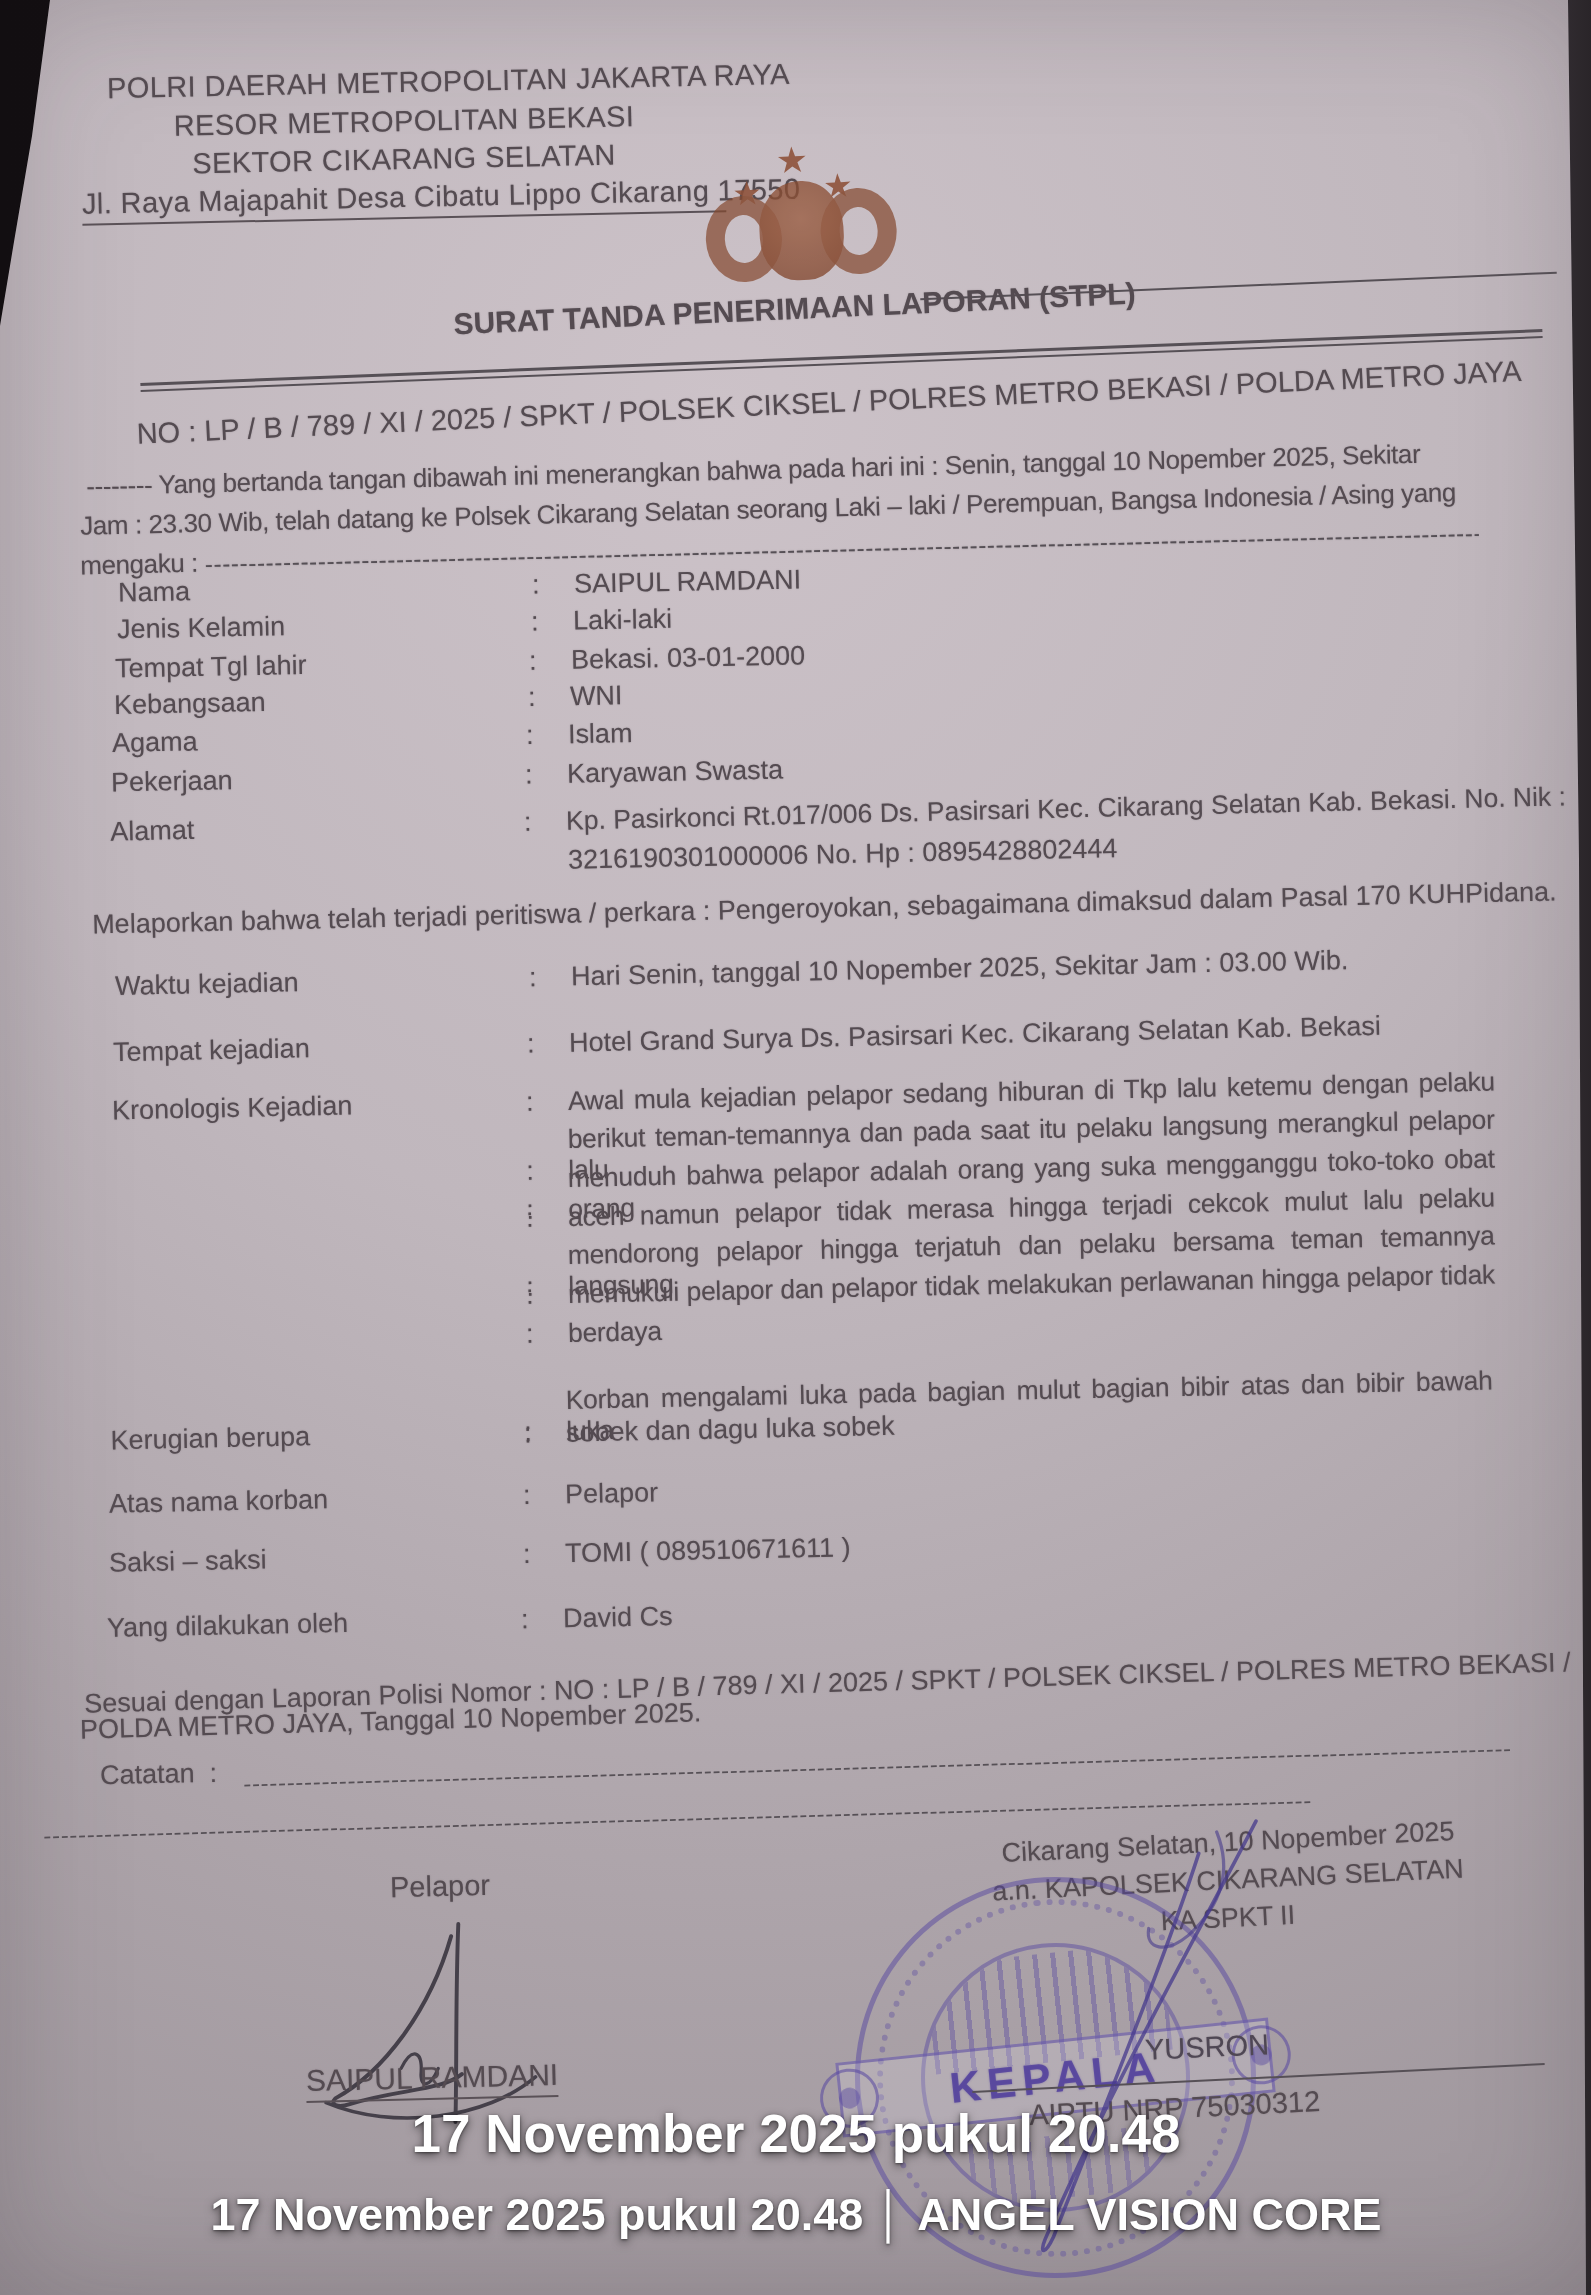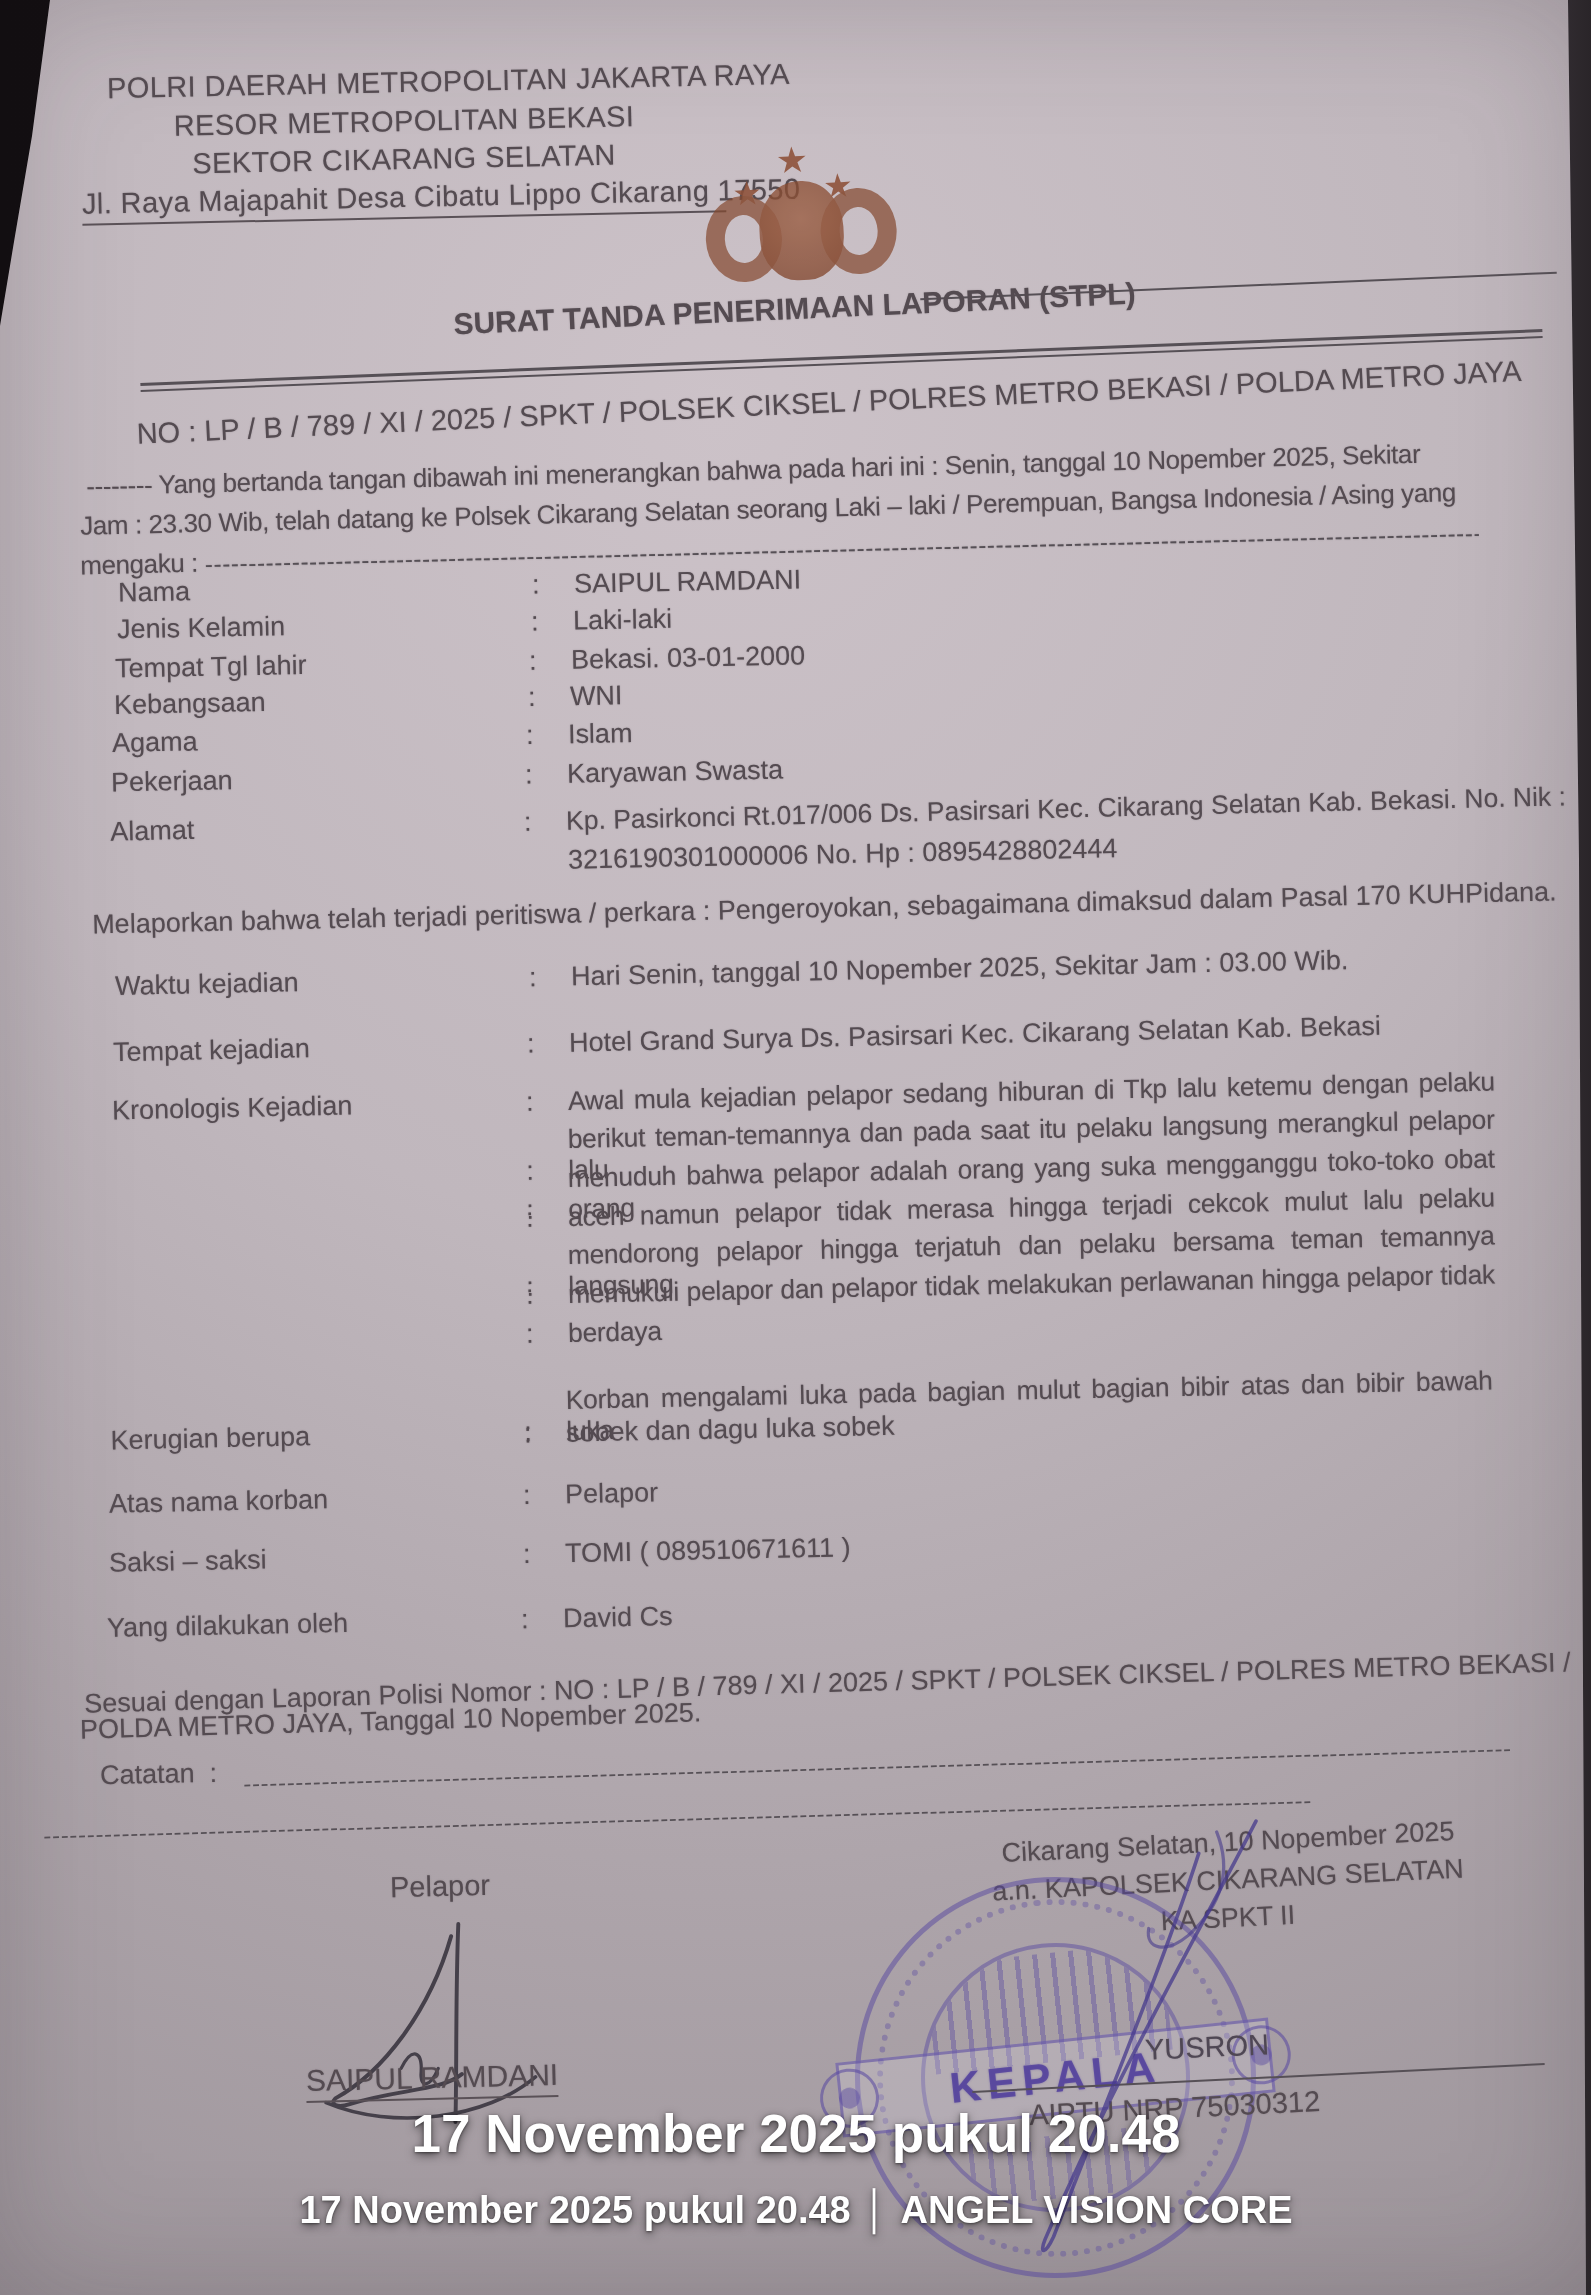--- a/index.html
+++ b/index.html
@@ -42,21 +42,21 @@
     background:repeating-linear-gradient(90deg, rgba(86,70,160,.32) 0 5px, transparent 5px 19.3px);}
   .band{position:absolute;left:-17px;right:-17px;top:163px;height:69px;background:rgba(228,222,235,.22);
     border:3.6px solid rgba(86,70,160,.55);display:flex;align-items:center;justify-content:center;}
   .band span{font-size:43px;font-weight:bold;letter-spacing:6.4px;color:rgba(80,62,156,.82);text-shadow:0 0 2.1px rgba(80,62,156,.5);}
   .side-em{position:absolute;width:53px;height:53px;border-radius:50%;border:3.6px solid rgba(86,70,160,.55);
     background:radial-gradient(circle, rgba(86,70,160,.45) 0 10px, transparent 10.7px);top:170px;}
   
   .ov{position:absolute;left:0;right:0;text-align:center;color:#fff;font-weight:bold;
       text-shadow:0 2.9px 10px rgba(0,0,0,.55),0 0.7px 2.9px rgba(0,0,0,.5);white-space:nowrap;}
   .ov-big{top:2103px;font-size:53px;}
-  .ov-small{top:2189px;font-size:38px;font-weight:bold;}
+  .ov-small{top:2189px;font-size:45px;font-weight:bold;}
   .ov-small .sep{margin:0 13px;font-weight:normal;}
   svg.sig{position:absolute;overflow:visible;}
 </style>
 </head>
 <body>
 
 <div class="paper">
 
   <div class="t hdr ctr" style="left:107px;top:66px;width:594px;transform:rotate(-1.2deg);">POLRI DAERAH METROPOLITAN JAKARTA RAYA</div>
   <div class="t hdr ctr" style="left:107px;top:105px;width:594px;transform:rotate(-1.2deg);">RESOR METROPOLITAN  BEKASI</div>

